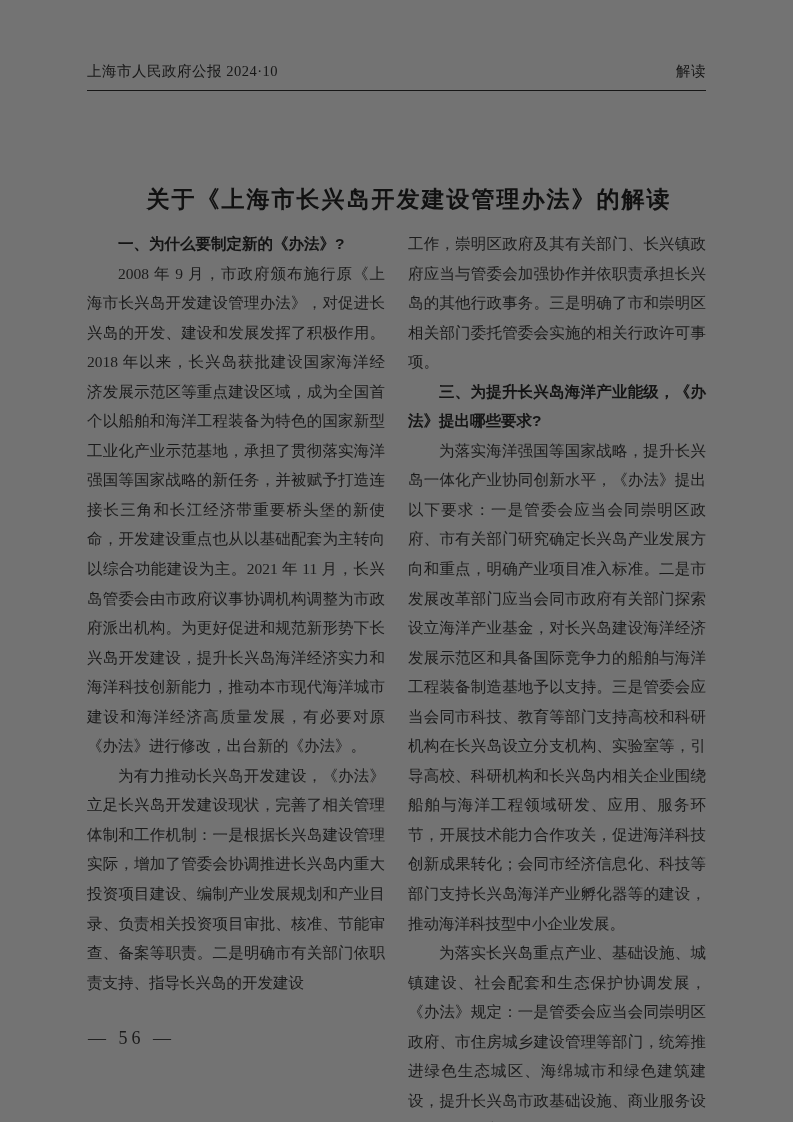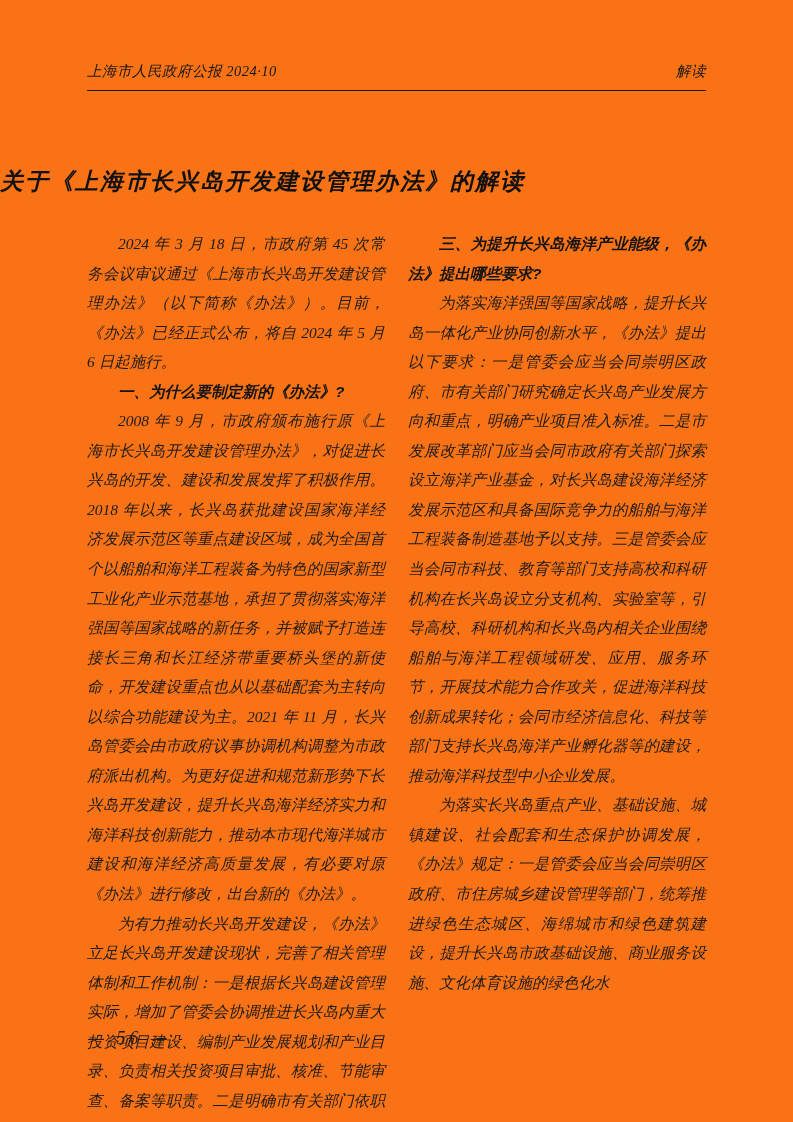--- a/index.html
+++ b/index.html
@@ -8,22 +8,21 @@
     width: 793px;
     height: 1122px;
     font-family: "Liberation Serif", "DejaVu Serif", serif;
     color: #1b1b1b;
     position: relative;
     overflow: hidden;
   }
   .page {
     position: absolute;
     inset: 0;
-    background: #f97316;
-    font-style: italic;
+    background: #737373;
   }
   .header {
     position: absolute;
     top: 62px;
     left: 87px;
     width: 619px;
     display: flex;
     justify-content: space-between;
     align-items: baseline;
     font-size: 14.5px;
@@ -33,29 +32,30 @@
   .header-rule {
     position: absolute;
     top: 90px;
     left: 87px;
     width: 619px;
     height: 0;
     border-top: 1.8px solid #161616;
   }
   .doc-title {
     position: absolute;
-    top: 166px;
+    top: 184px;
     left: 0;
     width: 793px;
-    text-align: left;
+    text-align: center;
     font-family: "Liberation Sans", "DejaVu Sans", sans-serif;
     font-weight: 700;
     font-size: 23px;
     letter-spacing: 2px;
     color: #111111;
+    padding-left: 25px;
   }
   .columns {
     position: absolute;
     top: 229px;
     left: 87px;
     width: 619px;
     display: flex;
     gap: 23px;
   }
   .col {
@@ -100,26 +100,26 @@
     <span>上海市人民政府公报 2024·10</span>
     <span>解读</span>
   </div>
 
   <div class="header-rule"></div>
 
   <h1 class="doc-title">关于《上海市长兴岛开发建设管理办法》的解读</h1>
 
   <div class="columns">
     <div class="col">
-        <div class="block-p">2024 年 3 月 18 日，市政府第 45 次常务会议审议通过《上海市长兴岛开发建设管理办法》（以下简称《办法》）。目前，《办法》已经正式公布，将自 2024 年 5 月 6 日起施行。</div>
         <div class="block-h">一、为什么要制定新的《办法》?</div>
         <div class="block-p">2008 年 9 月，市政府颁布施行原《上海市长兴岛开发建设管理办法》，对促进长兴岛的开发、建设和发展发挥了积极作用。2018 年以来，长兴岛获批建设国家海洋经济发展示范区等重点建设区域，成为全国首个以船舶和海洋工程装备为特色的国家新型工业化产业示范基地，承担了贯彻落实海洋强国等国家战略的新任务，并被赋予打造连接长三角和长江经济带重要桥头堡的新使命，开发建设重点也从以基础配套为主转向以综合功能建设为主。2021 年 11 月，长兴岛管委会由市政府议事协调机构调整为市政府派出机构。为更好促进和规范新形势下长兴岛开发建设，提升长兴岛海洋经济实力和海洋科技创新能力，推动本市现代海洋城市建设和海洋经济高质量发展，有必要对原《办法》进行修改，出台新的《办法》。</div>
         <div class="block-p">为有力推动长兴岛开发建设，《办法》立足长兴岛开发建设现状，完善了相关管理体制和工作机制：一是根据长兴岛建设管理实际，增加了管委会协调推进长兴岛内重大投资项目建设、编制产业发展规划和产业目录、负责相关投资项目审批、核准、节能审查、备案等职责。二是明确市有关部门依职责支持、指导长兴岛的开发建设</div>
       </div>
     <div class="col">
+        <div class="block-p no-indent">工作，崇明区政府及其有关部门、长兴镇政府应当与管委会加强协作并依职责承担长兴岛的其他行政事务。三是明确了市和崇明区相关部门委托管委会实施的相关行政许可事项。</div>
         <div class="block-h">三、为提升长兴岛海洋产业能级，《办法》提出哪些要求?</div>
         <div class="block-p">为落实海洋强国等国家战略，提升长兴岛一体化产业协同创新水平，《办法》提出以下要求：一是管委会应当会同崇明区政府、市有关部门研究确定长兴岛产业发展方向和重点，明确产业项目准入标准。二是市发展改革部门应当会同市政府有关部门探索设立海洋产业基金，对长兴岛建设海洋经济发展示范区和具备国际竞争力的船舶与海洋工程装备制造基地予以支持。三是管委会应当会同市科技、教育等部门支持高校和科研机构在长兴岛设立分支机构、实验室等，引导高校、科研机构和长兴岛内相关企业围绕船舶与海洋工程领域研发、应用、服务环节，开展技术能力合作攻关，促进海洋科技创新成果转化；会同市经济信息化、科技等部门支持长兴岛海洋产业孵化器等的建设，推动海洋科技型中小企业发展。</div>
         <div class="block-p">为落实长兴岛重点产业、基础设施、城镇建设、社会配套和生态保护协调发展，《办法》规定：一是管委会应当会同崇明区政府、市住房城乡建设管理等部门，统筹推进绿色生态城区、海绵城市和绿色建筑建设，提升长兴岛市政基础设施、商业服务设施、文化体育设施的绿色化水</div>
       </div>
   </div>
 
   <div class="footer">— 56 —</div>
 
 </div>
 

